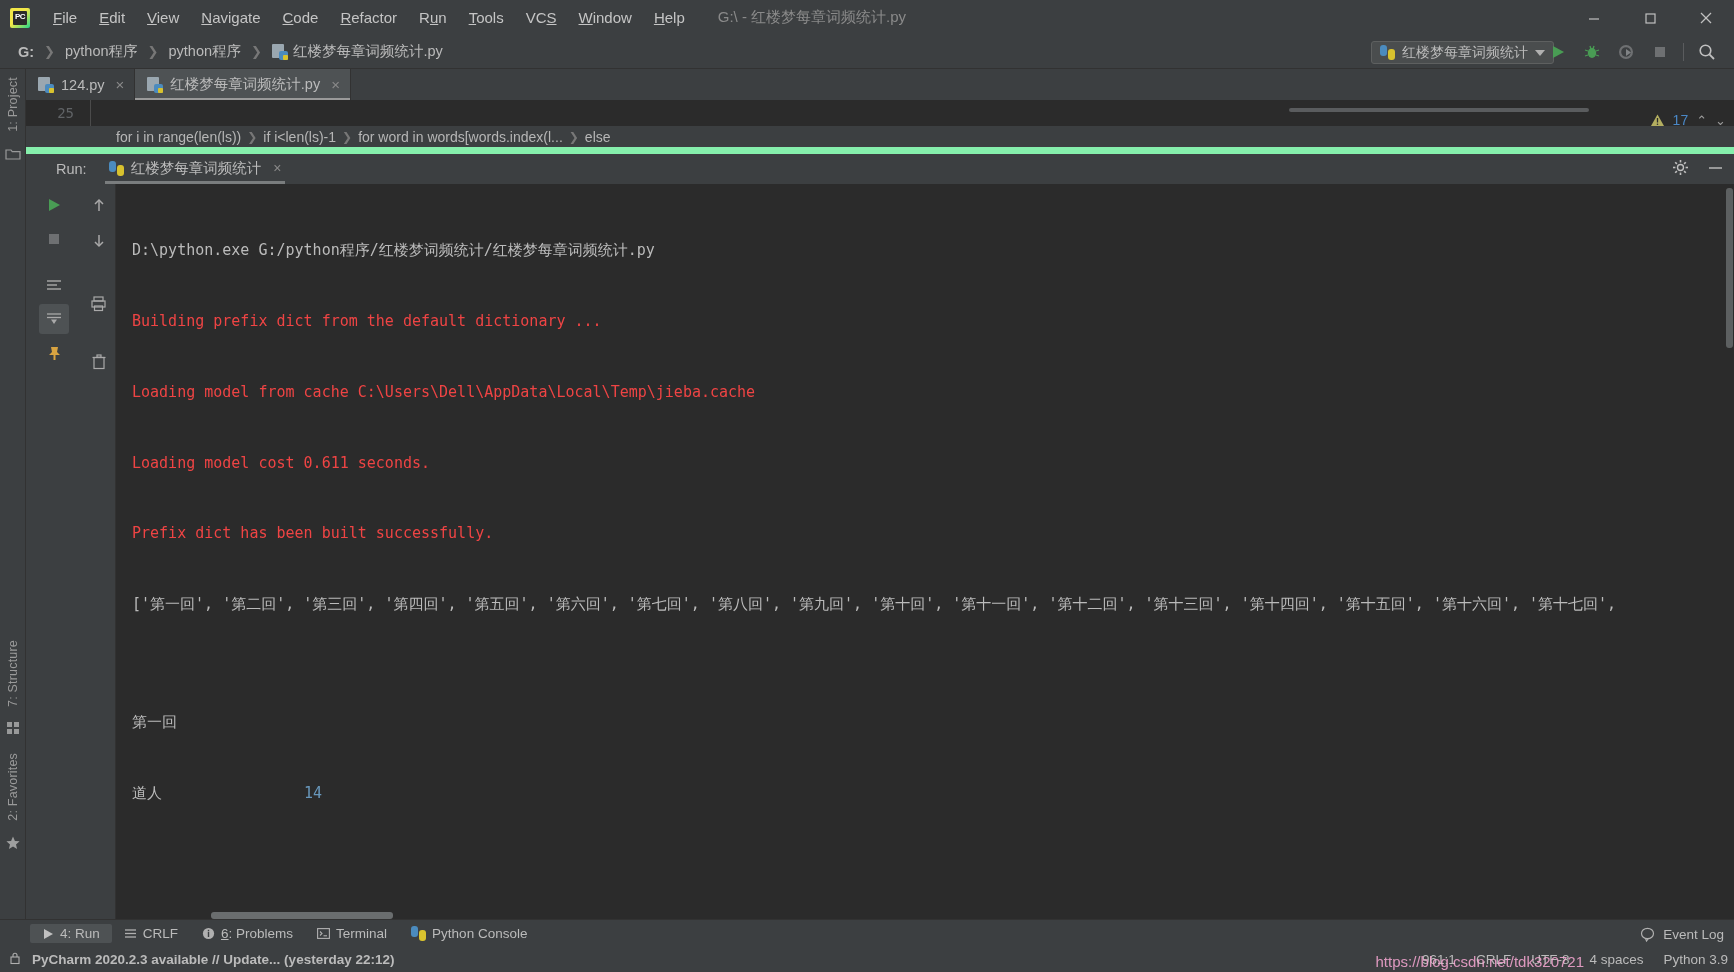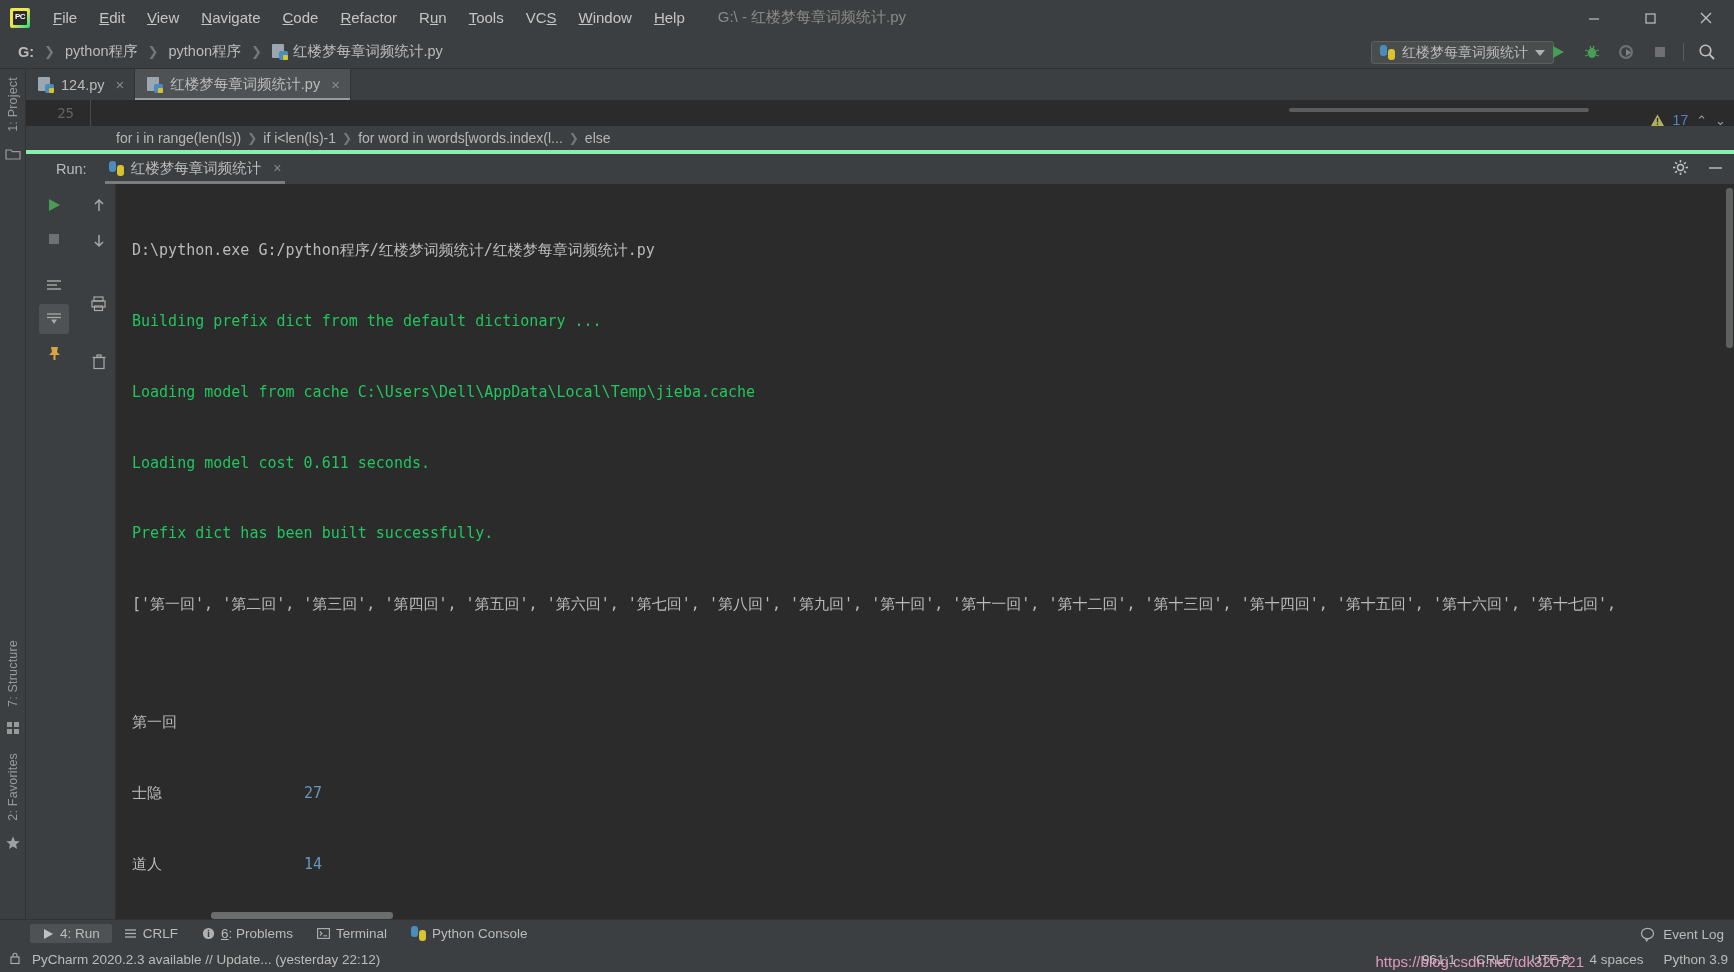--- a/index.html
+++ b/index.html
@@ -115,21 +115,21 @@
   .gutterrow .lineno { width: 58px; text-align: right; padding-right: 10px; color: #606366; font-size: 14px; font-family: "DejaVu Sans Mono", monospace;}
   .gutterrow .gsep { width: 1px; align-self: stretch; background: #4b4b4b; margin-left: 6px; }
   .scrollhint { position:absolute; right:145px; top:8px; width:300px; height:4px; background:#5a5c5e; border-radius:2px;}
   .warnbox { position: absolute; right: 8px; top: 0; height: 40px; display: flex; align-items: center; gap: 8px; }
   .warncount { font-size: 14px; color: #4a88c7; }
   .chev { color: #9a9a9a; font-size: 13px; }
 
   
   .codecrumbs {
     height: 28px; background: #3c3f41; display: flex; align-items: center;
-    padding-left: 90px; gap: 6px; flex: none; border-bottom: 4px solid #86efac;
+    padding-left: 90px; gap: 6px; flex: none; border-bottom: 7px solid #86efac;
   }
   .ccrumb { font-size: 14px; color: #b6b6b6; white-space: nowrap; }
   .ccsep { color: #777; font-size: 12px; }
 
   
   .runwin { flex: 1 1 auto; display: flex; flex-direction: column; min-height: 0; background: #3c3f41; }
   .runheader { height: 30px; display: flex; align-items: center; flex: none; position: relative; }
   .runheader .rh-label { font-size: 14.5px; color: #bbbbbb; margin-left: 30px; margin-right: 16px;}
   .runtab {
     display: flex; align-items: center; gap: 7px; font-size: 14.5px; color: #bbbbbb;
@@ -152,21 +152,21 @@
   }
 
   .console {
     flex: 1 1 auto; background: #2b2b2b; position: relative; overflow: hidden;
     font-family: "DejaVu Sans Mono", "Liberation Mono", monospace;
     font-size: 15px; line-height: 23.6px; padding: 8px 0 0 16px;
     white-space: pre;
   }
   .cl { height: 23.6px; }
   .c-white { color: #bbbbbb; }
-  .c-red { color: #22c55e; }
+  .c-red { color: #ef4444; }
   .c-cn { font-family: "DejaVu Sans", sans-serif; }
   .wf-row { display: block; }
   .wf-word { display: inline-block; width: 130px; font-family: "DejaVu Sans", sans-serif; color:#bbbbbb; }
   .wf-count { color: #6897bb; display:inline-block; width: 60px; text-align: right;}
   .console-scroll-x {
     position: absolute; left: 95px; bottom: 0px; width: 182px; height: 7px;
     background: #6a6d6e; border-radius: 3px;
   }
   .console-scroll-y {
     position: absolute; right: 1px; top: 4px; width: 7px; height: 160px;
@@ -181,21 +181,21 @@
   .bbtn { display: flex; align-items: center; gap: 6px; font-size: 13.5px; color: #bbbbbb; padding: 2px 12px; }
   .bbtn.active { background: #4e5254; border-radius: 2px; }
   .bbtn u { text-decoration: underline; }
   .bottom-right { position: absolute; right: 10px; top: 0; height: 28px; display: flex; align-items: center; gap: 8px; font-size: 13.5px; color: #bbbbbb;}
 
   
   .statusbar {
     height: 25px; background: #3c3f41; display: flex; align-items: center; flex: none;
     position: relative; font-size: 13.5px; color: #bbbbbb;
   }
-  .statusbar .msg { margin-left: 32px; }
+  .statusbar .msg { margin-left: 32px; font-weight: bold; }
   .status-right { position: absolute; right: 6px; top: 0; height: 25px; display: flex; align-items: center; gap: 20px; }
   .watermark {
     position: absolute; right: 150px; bottom: 2px; font-size: 15px;
     color: #f9a8d4; opacity: .85; font-family: "Liberation Sans", sans-serif;
     pointer-events: none;
   }
 </style>
 </head>
 <body>
 
@@ -474,21 +474,20 @@
           <div class="console">
             <div class="cl c-white">D:\python.exe G:/python程序/红楼梦词频统计/红楼梦每章词频统计.py</div>
             <div class="cl c-red">Building prefix dict from the default dictionary ...</div>
             <div class="cl c-red">Loading model from cache C:\Users\Dell\AppData\Local\Temp\jieba.cache</div>
             <div class="cl c-red">Loading model cost 0.611 seconds.</div>
             <div class="cl c-red">Prefix dict has been built successfully.</div>
             <div class="cl c-white">['第一回', '第二回', '第三回', '第四回', '第五回', '第六回', '第七回', '第八回', '第九回', '第十回', '第十一回', '第十二回', '第十三回', '第十四回', '第十五回', '第十六回', '第十七回',</div>
 
             
             <div class="cl c-white c-cn">第一回</div>
-            <div class="cl wf-row"><span class="wf-word">士隐</span><span class="wf-count">27</span></div>
             <div class="cl wf-row"><span class="wf-word">道人</span><span class="wf-count">14</span></div>
             
             
             
             
             
 
             
             
             

